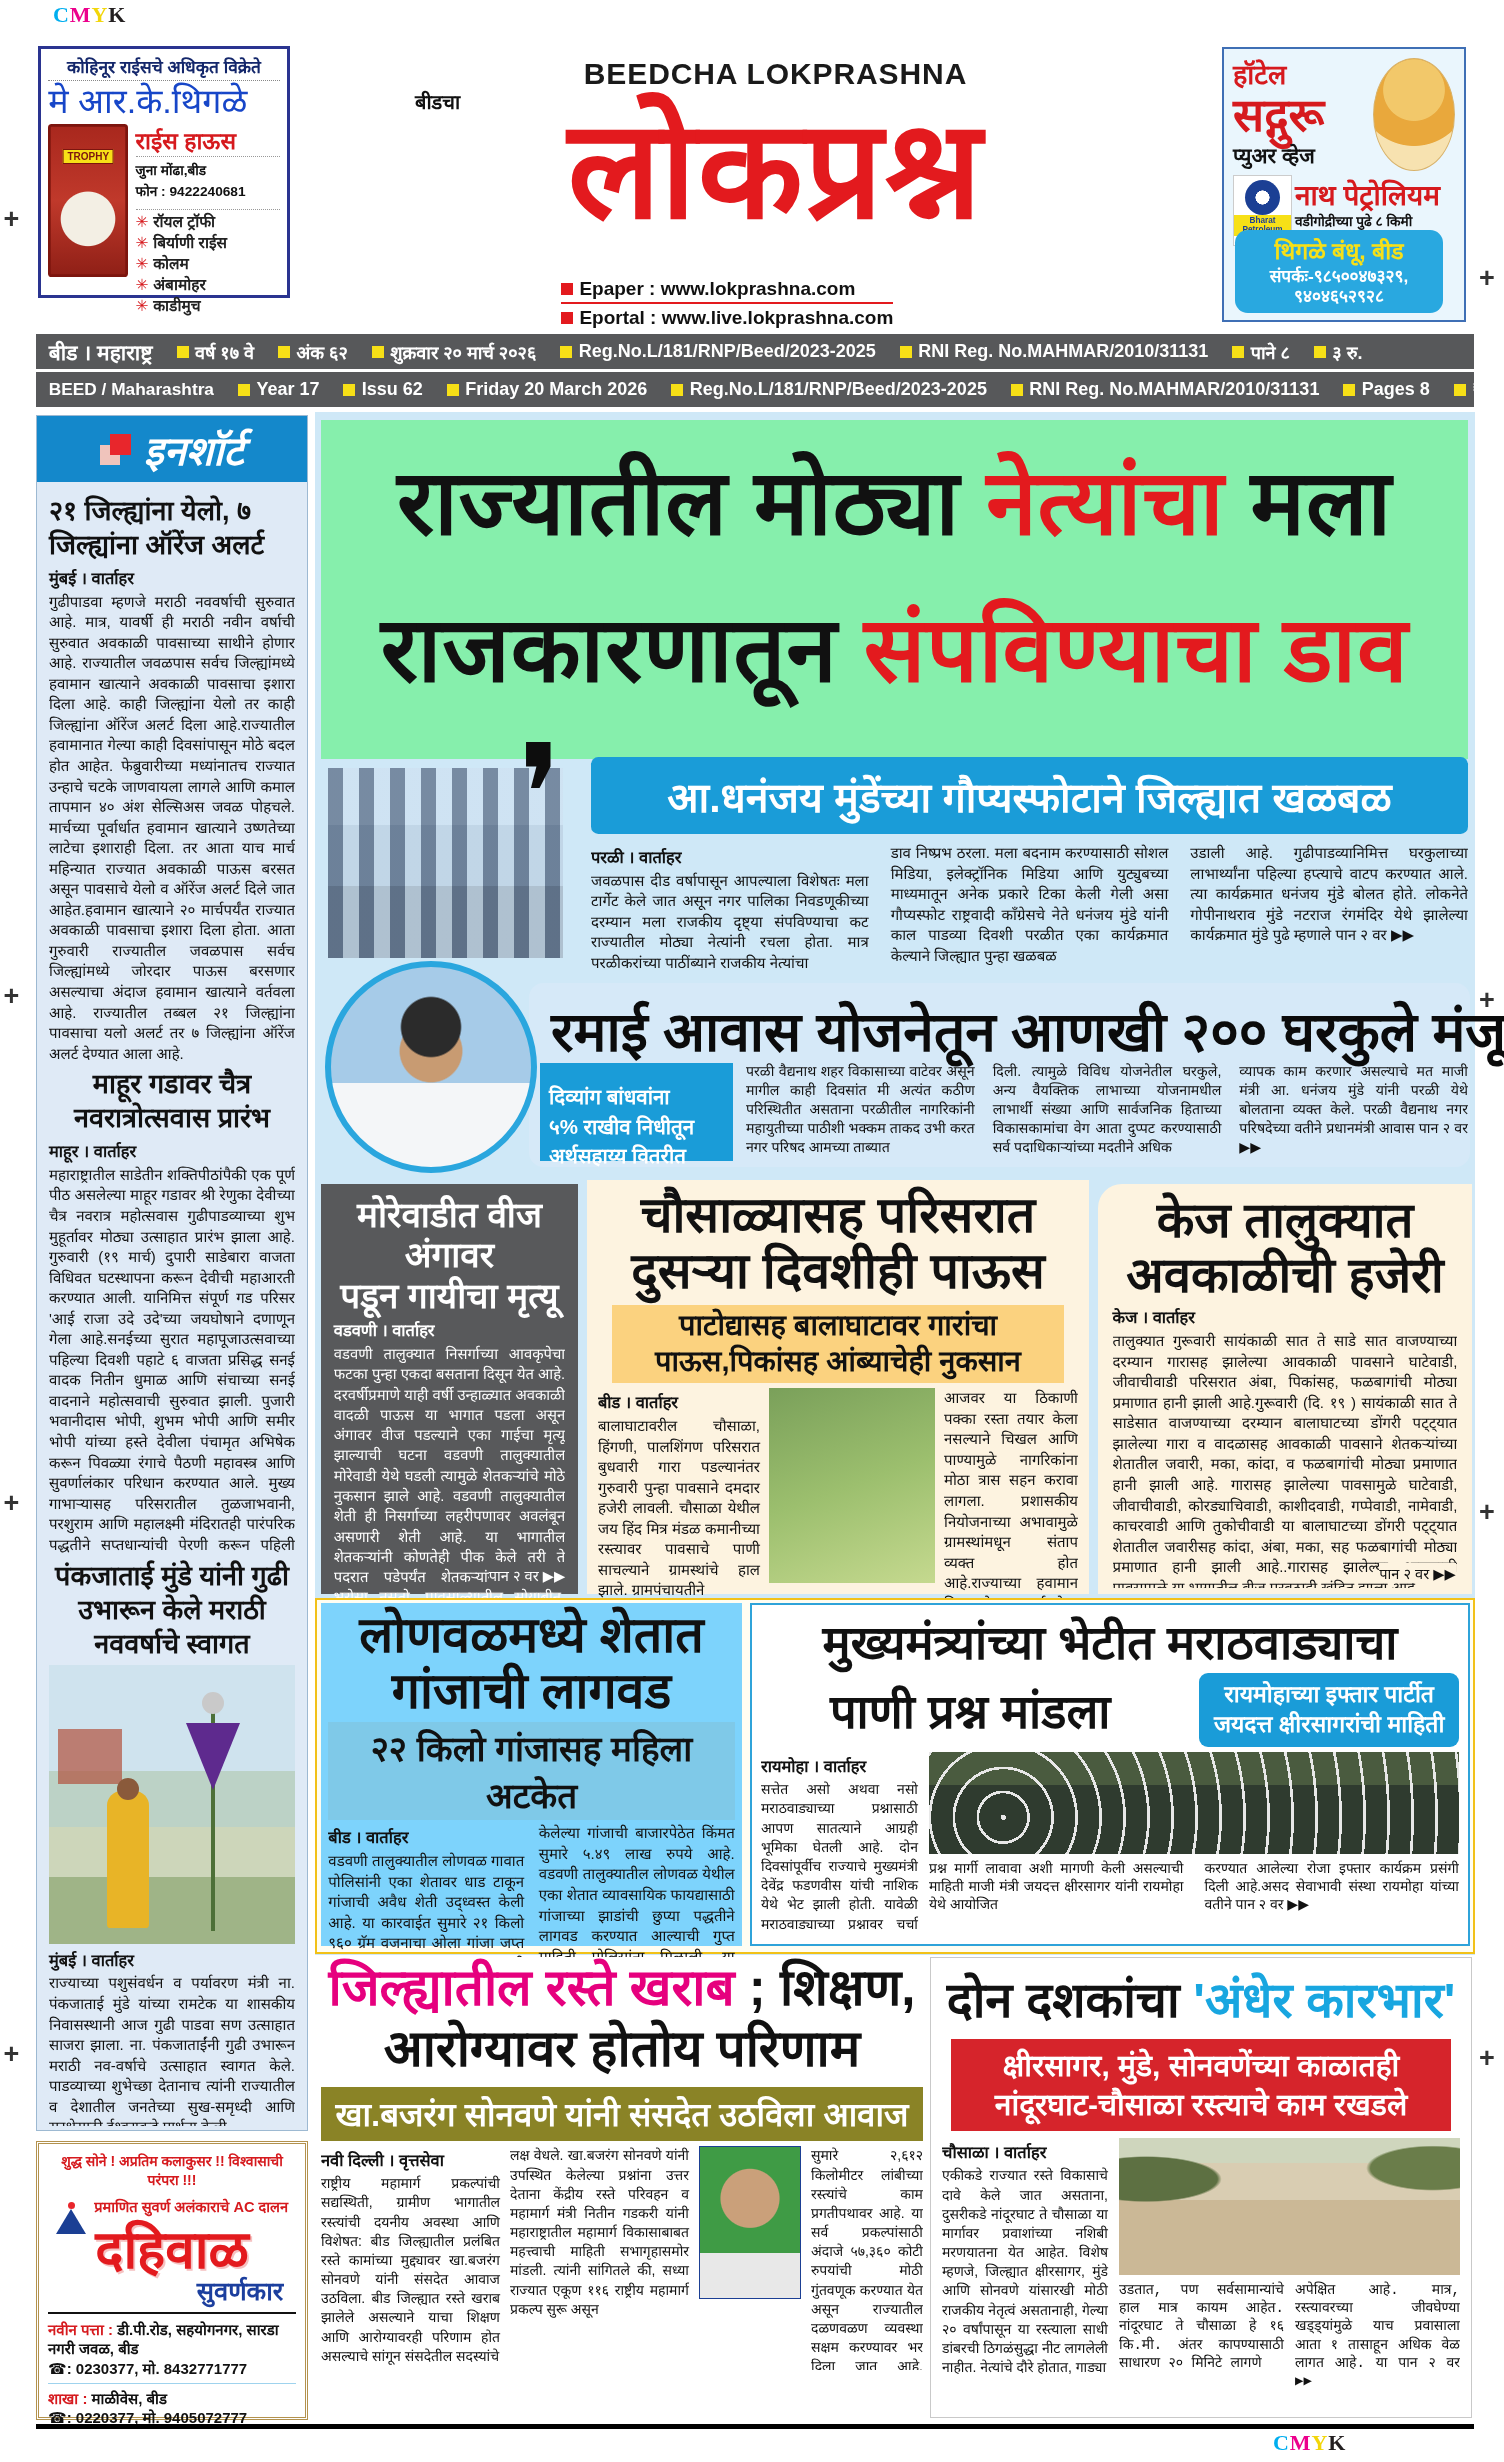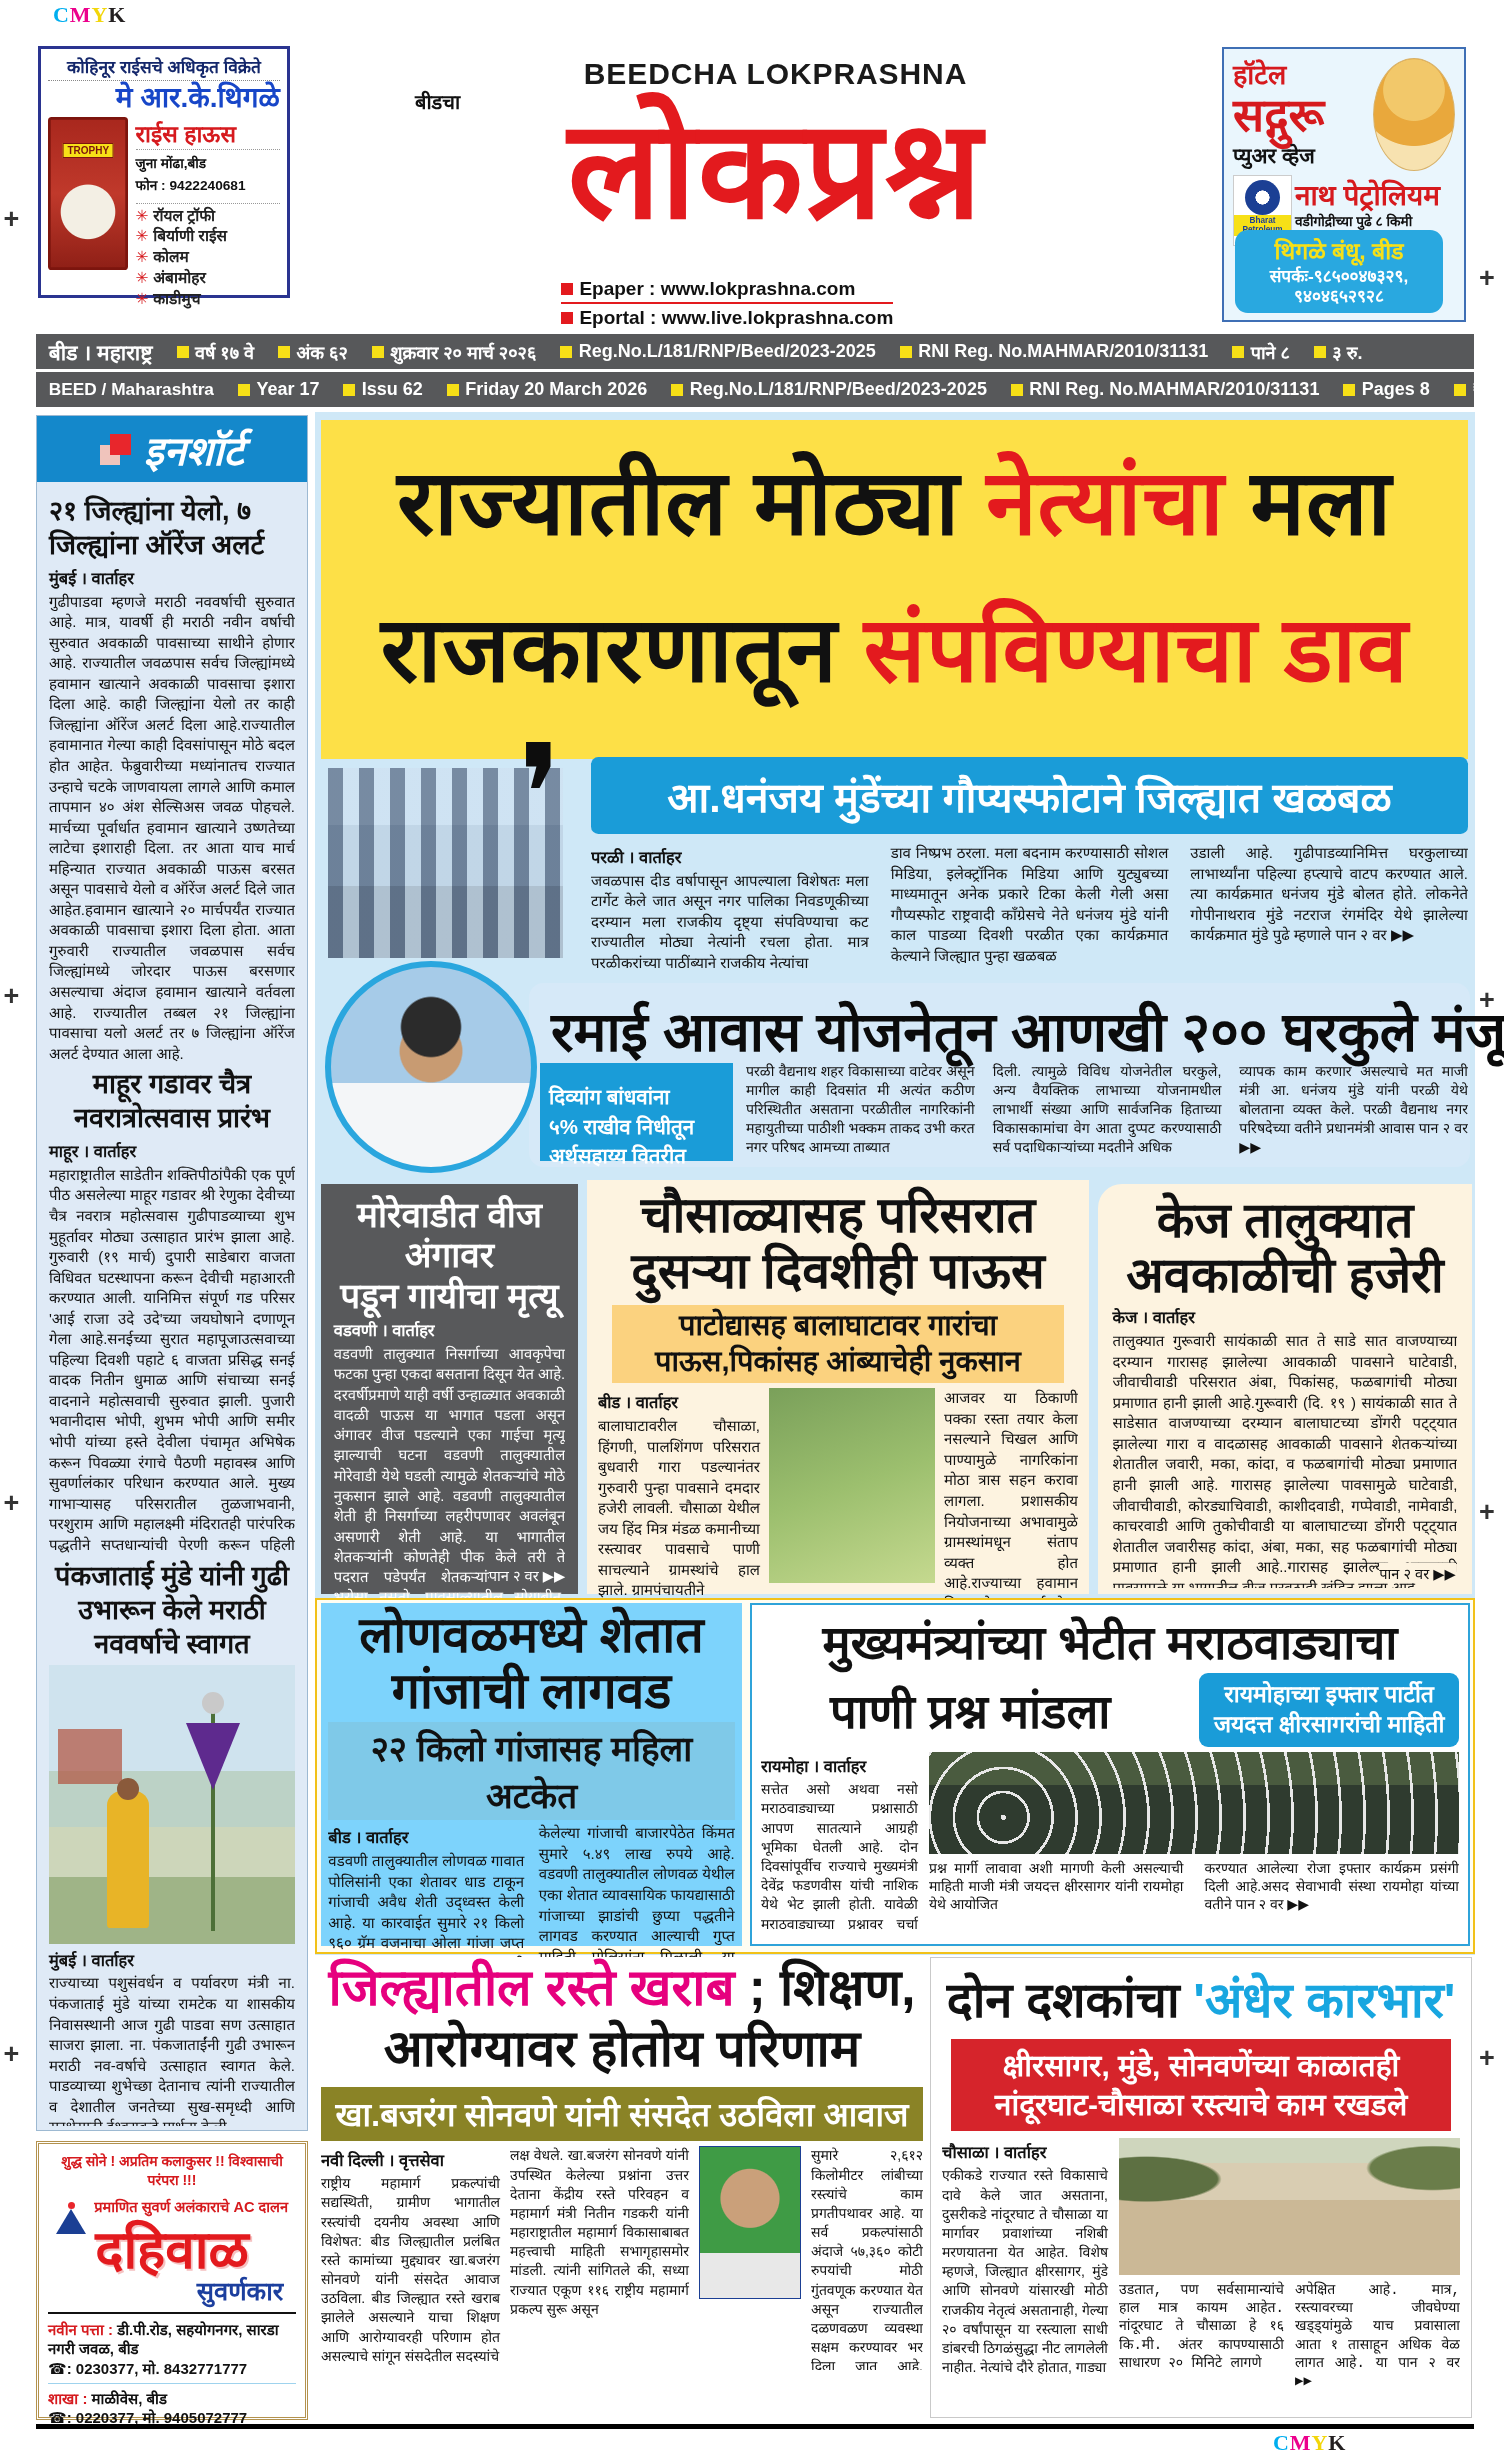--- a/index.html
+++ b/index.html
@@ -6,21 +6,21 @@
   body{width:1505px;height:2462px;position:relative;background:#fff;
        font-family:"Liberation Sans","DejaVu Sans",sans-serif;overflow:hidden;color:#111;}
   .abs{position:absolute;}
   .c-c{color:#00aeef}.c-m{color:#ec008c}.c-y{color:#f2d60a}.c-k{color:#231f20}
   .cmyk{font-family:"Liberation Serif","DejaVu Serif",serif;font-weight:bold;font-size:22px;letter-spacing:0.9px;}
   .plus{font-size:27px;color:#333;font-weight:bold;}
 
   
   #rice-ad{left:38px;top:46px;width:252px;height:252px;border:3.6px solid #2a3490;background:#fff;padding:5.5px 7.3px;box-sizing:border-box;}
   .rice-tag{color:#14276b;font-weight:800;font-size:17.3px;text-align:center;border-bottom:1.8px dotted #888;padding-bottom:2.7px;}
-  .rice-name{color:#1746c8;font-weight:700;font-size:28px;text-align:right;line-height:1.1;margin:1.8px 0 3.6px;}
+  .rice-name{color:#1746c8;font-weight:400;font-size:34px;text-align:left;line-height:1.1;margin:1.8px 0 3.6px;}
   .rice-row{display:flex;gap:7.3px;}
   .rice-bag{width:80px;height:153px;border-radius:3.6px;background:
      radial-gradient(circle at 50% 62%,#f3efe4 0 26%,transparent 27%),
      linear-gradient(180deg,#a8271d 0,#c0392b 50%,#8e1f16 100%);box-shadow:inset 0 0 0 2.7px #7c150e;position:relative;flex:none;}
   .rice-bag span{position:absolute;top:25.5px;left:50%;transform:translateX(-50%);background:#f7e017;color:#7c150e;font-weight:900;font-size:10px;padding:0.9px 3.6px;border:0.9px solid #7c150e;}
   .rice-info{flex:1;}
   .rice-shop{color:#d61a1e;font-weight:900;font-size:23px;border-bottom:1.8px dotted #999;}
   .rice-addr,.rice-phone{font-weight:800;font-size:13.7px;margin-top:2.7px;}
   .rice-items{margin-top:9px;border-top:1.8px dotted #999;padding-top:1.8px;}
   .rice-item{font-weight:800;font-size:15.5px;line-height:1.35;color:#222;}
@@ -95,21 +95,21 @@
   .bis .dot{position:absolute;left:12px;top:9px;width:7.3px;height:7.3px;border-radius:50%;background:#e8262c;}
   .dh-cert span{color:#d61a1e;font-weight:800;font-size:14.6px;}
   .dh-name{color:#e31a1e;font-weight:900;font-size:53px;text-align:center;line-height:1;text-shadow:1.8px 1.8px 0 #f5c2c2;}
   .dh-sub{color:#1c3f9e;font-weight:900;font-size:25.5px;text-align:right;padding-right:12.8px;margin-top:-3.6px;}
   .dh-hr{border-top:2.7px solid #111;margin:5.5px 0;}
   .dh-row{font-size:15px;font-weight:800;line-height:1.3;}
   .dh-label{color:#d61a1e;}
   .dh-div{border-top:1.8px solid #9fd3ee;margin:4.6px 0;}
 
   
-  #lead-head{left:321px;top:420px;width:1147px;height:339px;background:#fde047;text-align:center;box-sizing:border-box;padding-top:9px;}
+  #lead-head{left:321px;top:420px;width:1147px;height:339px;background:#86efac;text-align:center;box-sizing:border-box;padding-top:9px;}
   .lead-line{font-weight:900;font-size:91px;line-height:1.62;letter-spacing:0.9px;white-space:nowrap;}
   .red{color:#e31a1e;}
   #lead-quote{left:518px;top:726px;font-size:137px;line-height:1;color:#0d0d0d;z-index:3;}
   #lead-photo{left:328px;top:768px;width:235px;height:190px;
      background:repeating-linear-gradient(90deg,rgba(35,45,70,.45) 0 14.6px,rgba(255,255,255,.28) 14.6px 31px),
                 linear-gradient(180deg,#bcd8ee 0 30%,#a9c6de 30% 62%,#90a9be 62%);}
   #lead-strap{left:591px;top:757px;width:877px;height:77px;background:#1a9cd8;border-radius:7.3px;
       display:flex;align-items:center;justify-content:center;color:#fff;font-weight:900;font-size:41px;}
   #lead-cols{left:591px;top:843px;width:877px;height:128px;display:flex;gap:22px;overflow:hidden;}
   #lead-cols>div{flex:1;}

